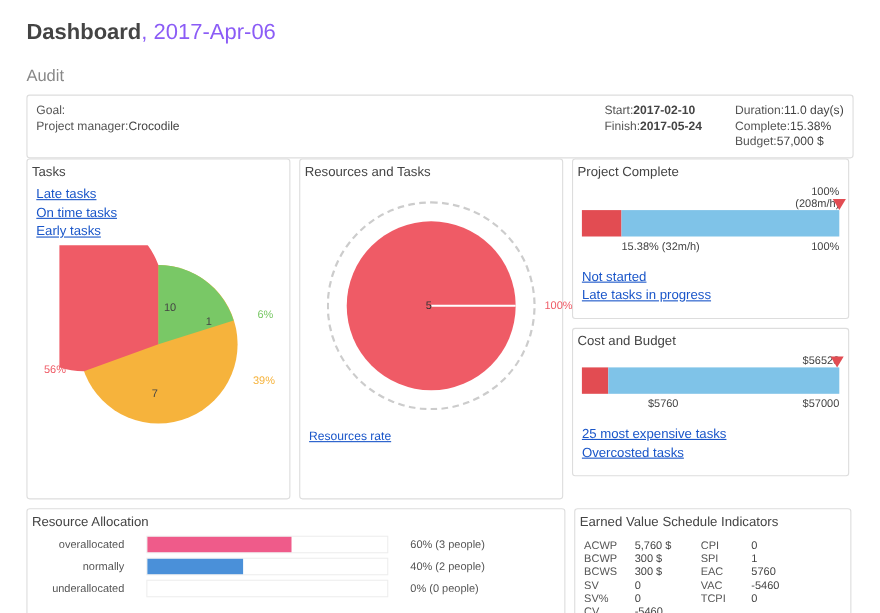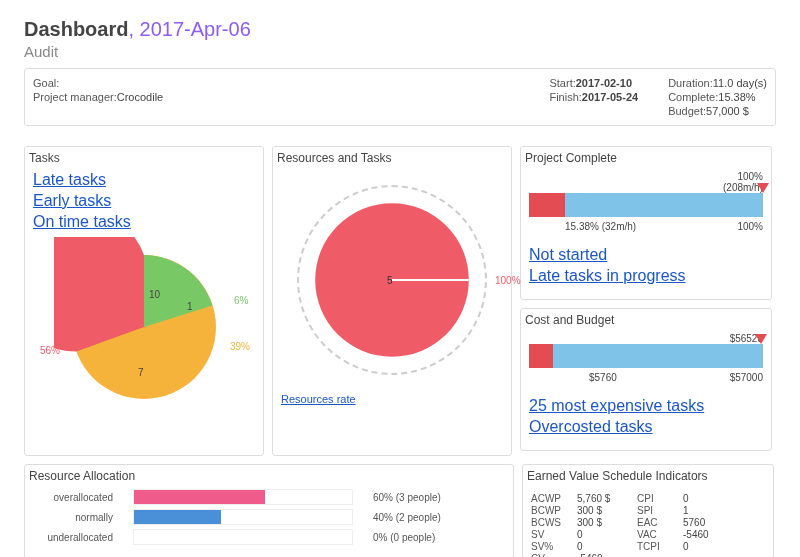--- a/index.html
+++ b/index.html
@@ -6,51 +6,51 @@
   body {
     font-family: Verdana, Geneva, sans-serif;
     font-size: 11px;
     background: #fff;
     color: #444;
     padding: 18px 24px;
     width: 800px;
   }
   .page-title { font-size: 20px; font-weight: bold; color: #444; }
   .page-title .date { font-weight: normal; color: #8b5cf6; }
-  .page-subtitle { font-size: 15px; color: #888; margin-top: 2px; }
+  .page-subtitle { font-size: 15px; color: #888; margin-top: 20px; }
   .meta-panel {
     border: 1px solid #ddd;
     border-radius: 3px;
     padding: 8px 12px;
     margin-top: 8px;
     display: flex;
     gap: 30px;
     font-size: 11px;
   }
   .meta-col { display: flex; flex-direction: column; gap: 2px; }
   .meta-col .k { color: #555; display: inline-block; }
   .meta-col .k::after { content: " "; }
   .cols {
     display: flex;
     gap: 8px;
-    margin-top: 20px;
+    margin-top: 0;
   }
   .col { display: flex; flex-direction: column; gap: 8px; }
   .col.a { width: 240px; }
   .col.b { width: 240px; }
   .col.c { width: 252px; }
   .panel {
     border: 1px solid #ddd;
     border-radius: 3px;
     padding: 8px;
     background: #fff;
   }
   .panel-title { font-size: 12px; color: #444; margin: -4px -4px 6px -4px; }
   a.link, .link { color: #1a56c9; text-decoration: underline; cursor: pointer; }
-  .link-stack { display: flex; flex-direction: column; gap: 3px; margin-bottom: 6px; font-size: 16px; }
+  .link-stack { display: flex; flex-direction: column; gap: 3px; margin-bottom: 6px; font-size: 12px; }
   .pie-wrap { position: relative; width: 180px; height: 180px; margin: 0 auto; }
   .pie-wrap.dashed { border: 2px dashed #ccc; border-radius: 50%; padding: 6px; width: 190px; height: 190px; display:flex; align-items:center; justify-content:center; }
   .label-abs { position: absolute; font-size: 10px; color: #444; }
   .bar-row { display: flex; align-items: center; gap: 20px; font-size: 10px; margin-bottom: 4px; }
   .bar-row .lbl { width: 80px; text-align: right; color: #555; }
   .bar-row .bar-outer { background: #fff; border: 1px solid #eee; height: 16px; width: 220px; position: relative; }
   .bar-row .bar-inner { height: 100%; }
   .bar-row .val { color: #555; }
   .hbar { height: 24px; width: 100%; background:#fff; position: relative; border-radius: 2px; margin-top: 16px; }
   .hbar .seg { position: absolute; top: 0; bottom: 0; }
@@ -92,35 +92,35 @@
   </div>
 </div>
 
 <div class="cols">
 
   <div class="col a">
     <div class="panel" style="height:310px; position:relative;">
       <div class="panel-title">Tasks</div>
       <div class="link-stack">
         <a class="link">Late tasks</a>
+        <a class="link">On time tasks</a>
         <a class="link">Early tasks</a>
-        <a class="link">On time tasks</a>
       </div>
       <div class="pie-wrap">
         <svg viewBox="0 0 100 100" width="180" height="180">
 
           <circle r="40" cx="50" cy="50" fill="#f6b33c"></circle>
           <path d="M50 50 L50 10 A40 40 0 1 0 12.4 63.6 Z" fill="#ef5b66"></path>
           <path d="M50 50 L88.0 38.0 A40 40 0 0 0 50 10 Z" fill="#79c866"></path>
         </svg>
         <span class="label-abs" style="top:52px; left:95px">10</span>
         <span class="label-abs" style="top:130px; left:84px">7</span>
         <span class="label-abs" style="top:64px; left:133px">1</span>
         <span class="label-abs" style="top:108px; left:-14px; color:#ef5b66">56%</span>
-        <span class="label-abs" style="top:104px; left:176px; color:#f6b33c">39%</span>
+        <span class="label-abs" style="top:118px; left:176px; color:#f6b33c">39%</span>
         <span class="label-abs" style="top:58px; left:180px; color:#79c866">6%</span>
       </div>
     </div>
   </div>
 
   <div class="col b">
     <div class="panel" style="height:310px;">
       <div class="panel-title">Resources and Tasks</div>
       <div class="pie-wrap dashed" style="margin-top:20px;">
         <svg viewBox="0 0 100 100" width="160" height="160">

